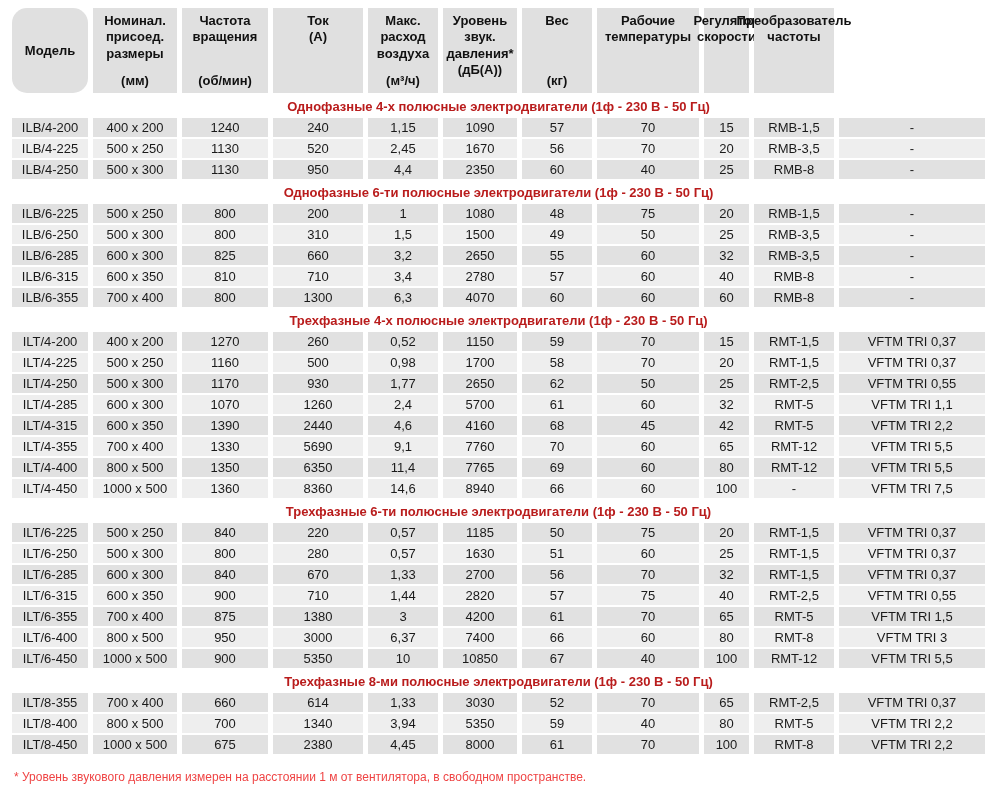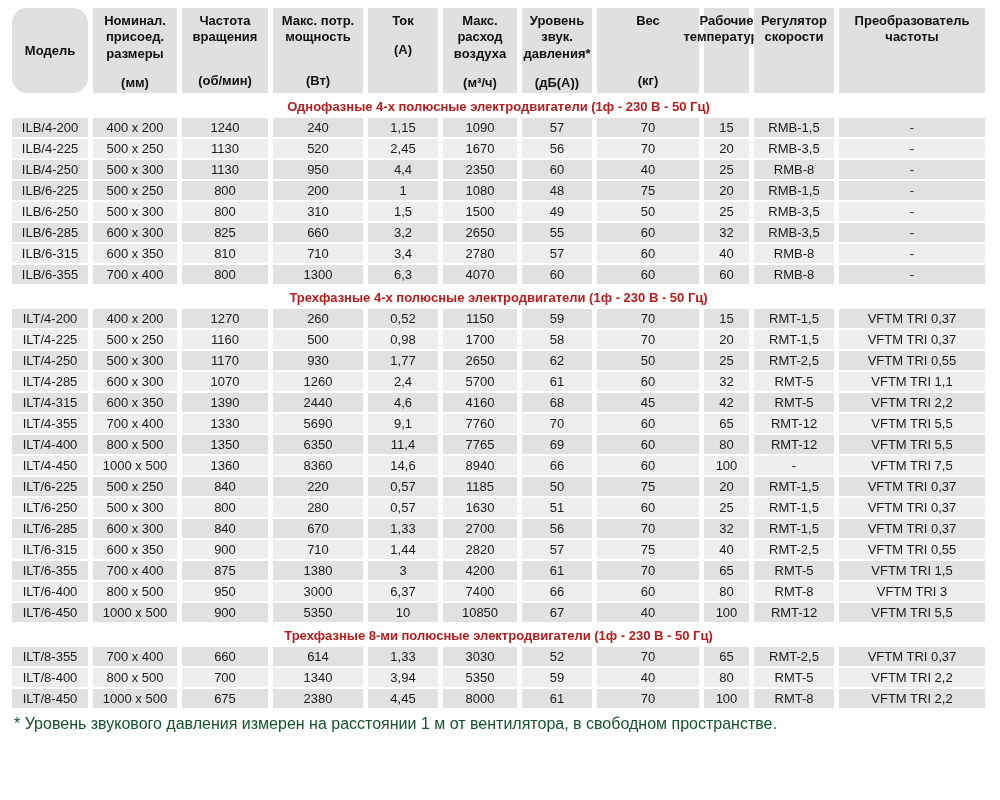--- a/index.html
+++ b/index.html
@@ -21,21 +21,20 @@
     box-sizing:border-box;
     padding:5px 2px 4px 2px;
     display:flex;
     flex-direction:column;
     align-items:center;
     text-align:center;
     font-weight:bold;
     font-size:13px;
     line-height:1.25;
     color:#111;
-    gap:13px;
   }
   .hcell.center-v { justify-content:center;border-radius:15px; }
   .hcell.unit-bottom .unit { margin-top:auto; }
   .section-title {
     grid-column:1 / -1;
     background:#ffffff;
     text-align:center;
     font-weight:bold;
     font-size:13px;
     height:21px;
@@ -47,44 +46,40 @@
     line-height:19px;
     font-size:13px;
     text-align:center;
     overflow:hidden;
     white-space:nowrap;
     color:#1a1a1a;
   }
   .cell.dark  { background:#e1e1e1; }
   .cell.light { background:#eeeeee; }
   .footnote {
-    font-size:16px;
-    color:#14532d;
-    padding:7px 0 0 2px;
+    font-size:12px;
+    color:#ef4444;
+    padding:16px 0 0 2px;
   }
 </style>
 </head>
 <body>
 
 <div class="wrap">
   <div class="grid" id="spec-table">
       <div class="hcell center-v">
         <div class="hlabel">Модель</div>
       </div>
       <div class="hcell unit-bottom">
         <div class="hlabel">Номинал. присоед. размеры</div>
         <div class="unit">(мм)</div>
       </div>
       <div class="hcell unit-bottom">
         <div class="hlabel">Частота вращения</div>
         <div class="unit">(об/мин)</div>
-      </div>
-      <div class="hcell unit-bottom">
-        <div class="hlabel">Макс. потр. мощность</div>
-        <div class="unit">(Вт)</div>
       </div>
       <div class="hcell">
         <div class="hlabel">Ток</div>
         <div class="unit">(А)</div>
       </div>
       <div class="hcell unit-bottom">
         <div class="hlabel">Макс. расход воздуха</div>
         <div class="unit">(м³/ч)</div>
       </div>
       <div class="hcell">
@@ -131,20 +126,21 @@
       <div class="cell dark">500 x 300</div>
       <div class="cell dark">1130</div>
       <div class="cell dark">950</div>
       <div class="cell dark">4,4</div>
       <div class="cell dark">2350</div>
       <div class="cell dark">60</div>
       <div class="cell dark">40</div>
       <div class="cell dark">25</div>
       <div class="cell dark">RMB-8</div>
       <div class="cell dark">-</div>
+      <div class="section-title">Однофазные 6-ти полюсные электродвигатели (1ф - 230 В - 50 Гц)</div>
       <div class="cell dark">ILB/6-225</div>
       <div class="cell dark">500 x 250</div>
       <div class="cell dark">800</div>
       <div class="cell dark">200</div>
       <div class="cell dark">1</div>
       <div class="cell dark">1080</div>
       <div class="cell dark">48</div>
       <div class="cell dark">75</div>
       <div class="cell dark">20</div>
       <div class="cell dark">RMB-1,5</div>
@@ -275,20 +271,21 @@
       <div class="cell light">1000 x 500</div>
       <div class="cell light">1360</div>
       <div class="cell light">8360</div>
       <div class="cell light">14,6</div>
       <div class="cell light">8940</div>
       <div class="cell light">66</div>
       <div class="cell light">60</div>
       <div class="cell light">100</div>
       <div class="cell light">-</div>
       <div class="cell light">VFTM TRI 7,5</div>
+      <div class="section-title">Трехфазные 6-ти полюсные электродвигатели (1ф - 230 В - 50 Гц)</div>
       <div class="cell dark">ILT/6-225</div>
       <div class="cell dark">500 x 250</div>
       <div class="cell dark">840</div>
       <div class="cell dark">220</div>
       <div class="cell dark">0,57</div>
       <div class="cell dark">1185</div>
       <div class="cell dark">50</div>
       <div class="cell dark">75</div>
       <div class="cell dark">20</div>
       <div class="cell dark">RMT-1,5</div>

